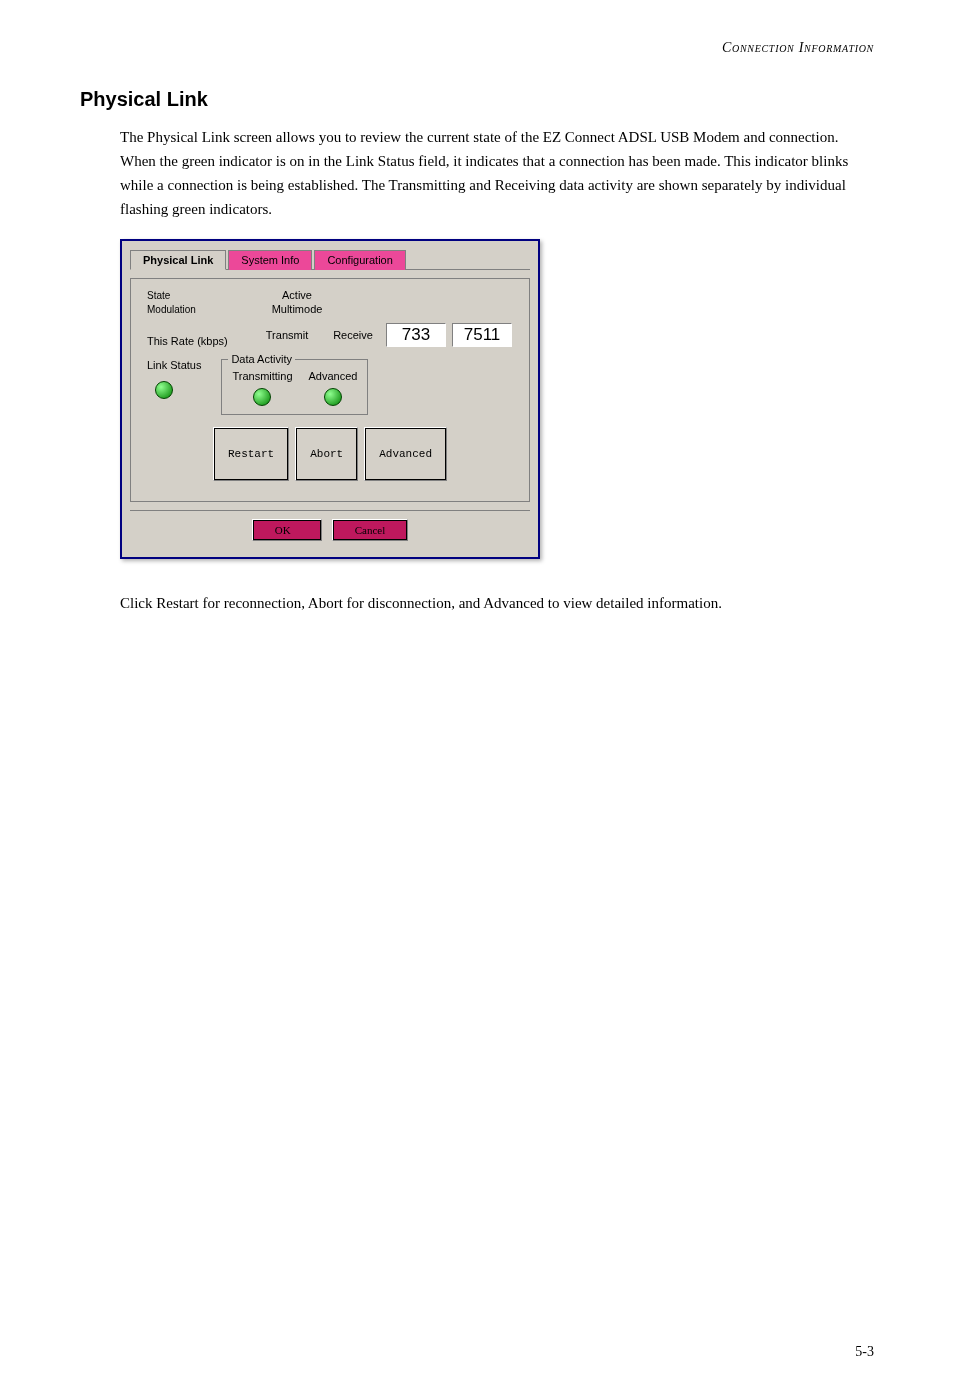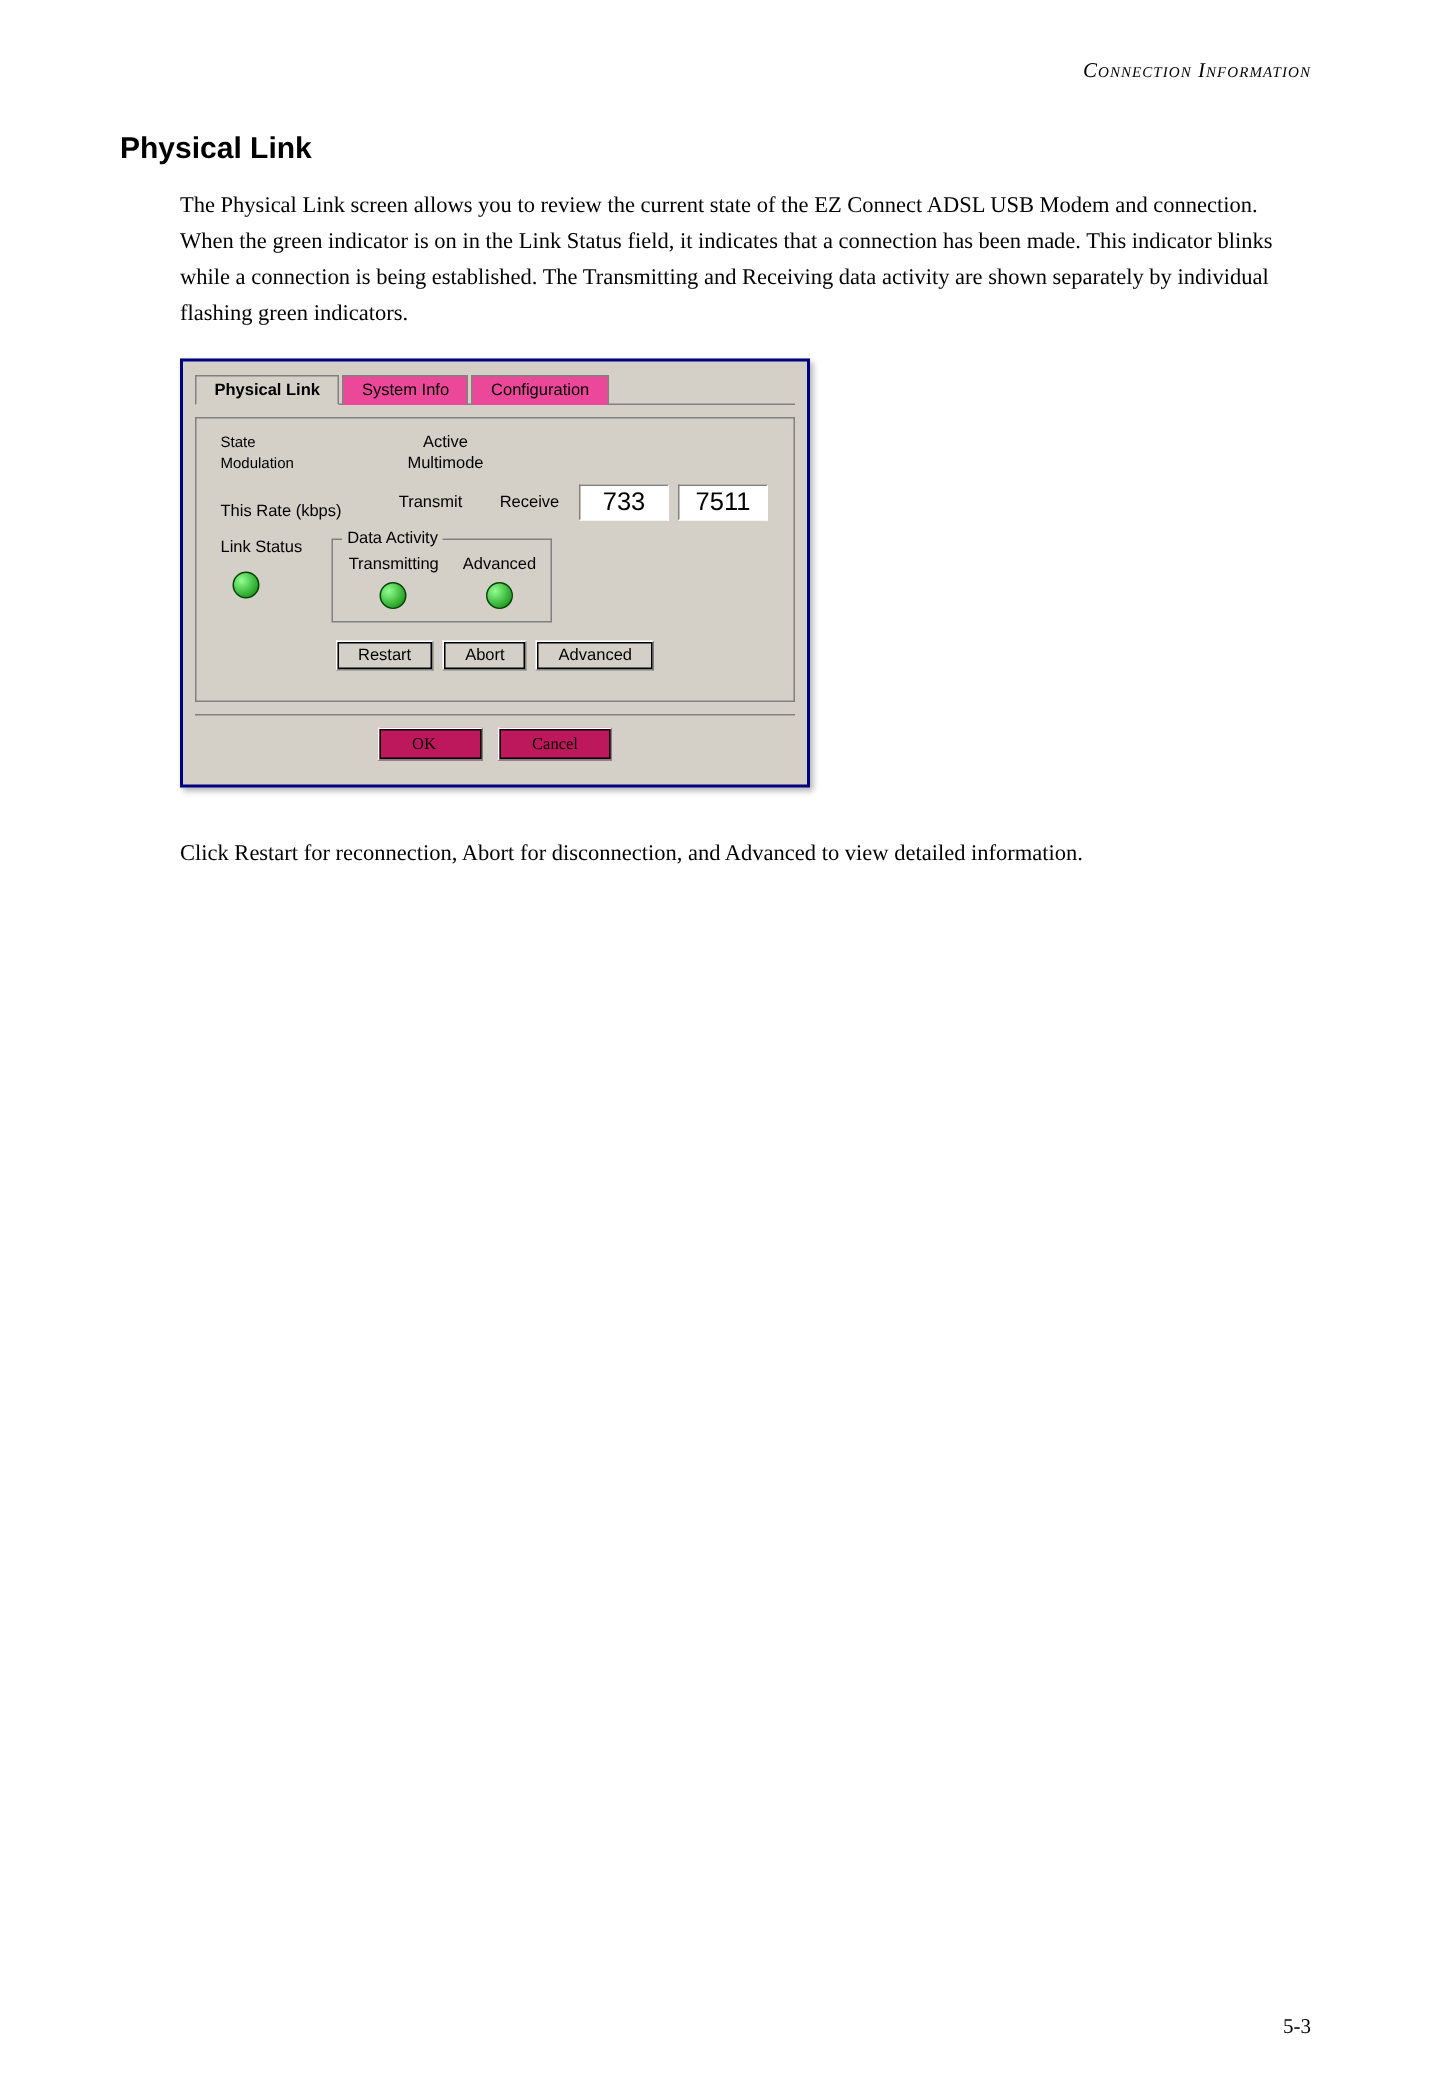--- a/index.html
+++ b/index.html
@@ -229,23 +229,23 @@
       margin-bottom: 10px;
       margin-top: 6px;
     }
 
     .win-btn {
       background: #d4d0c8;
       border: 1px solid;
       border-color: #ffffff #808080 #808080 #ffffff;
       outline: 1px solid #000;
       outline-offset: -2px;
-      padding: 3px 14px;
-      font-size: 11px;
-      font-family: Liberation Sans, sans-serif;
+      padding: 20px 14px;
+      font-size: 11px;
+      font-family: Liberation Mono, monospace;
       cursor: pointer;
       min-width: 55px;
       text-align: center;
     }
 
     
     .dialog-footer {
       background: #d4d0c8;
       border-top: 1px solid #808080;
       padding: 8px;

